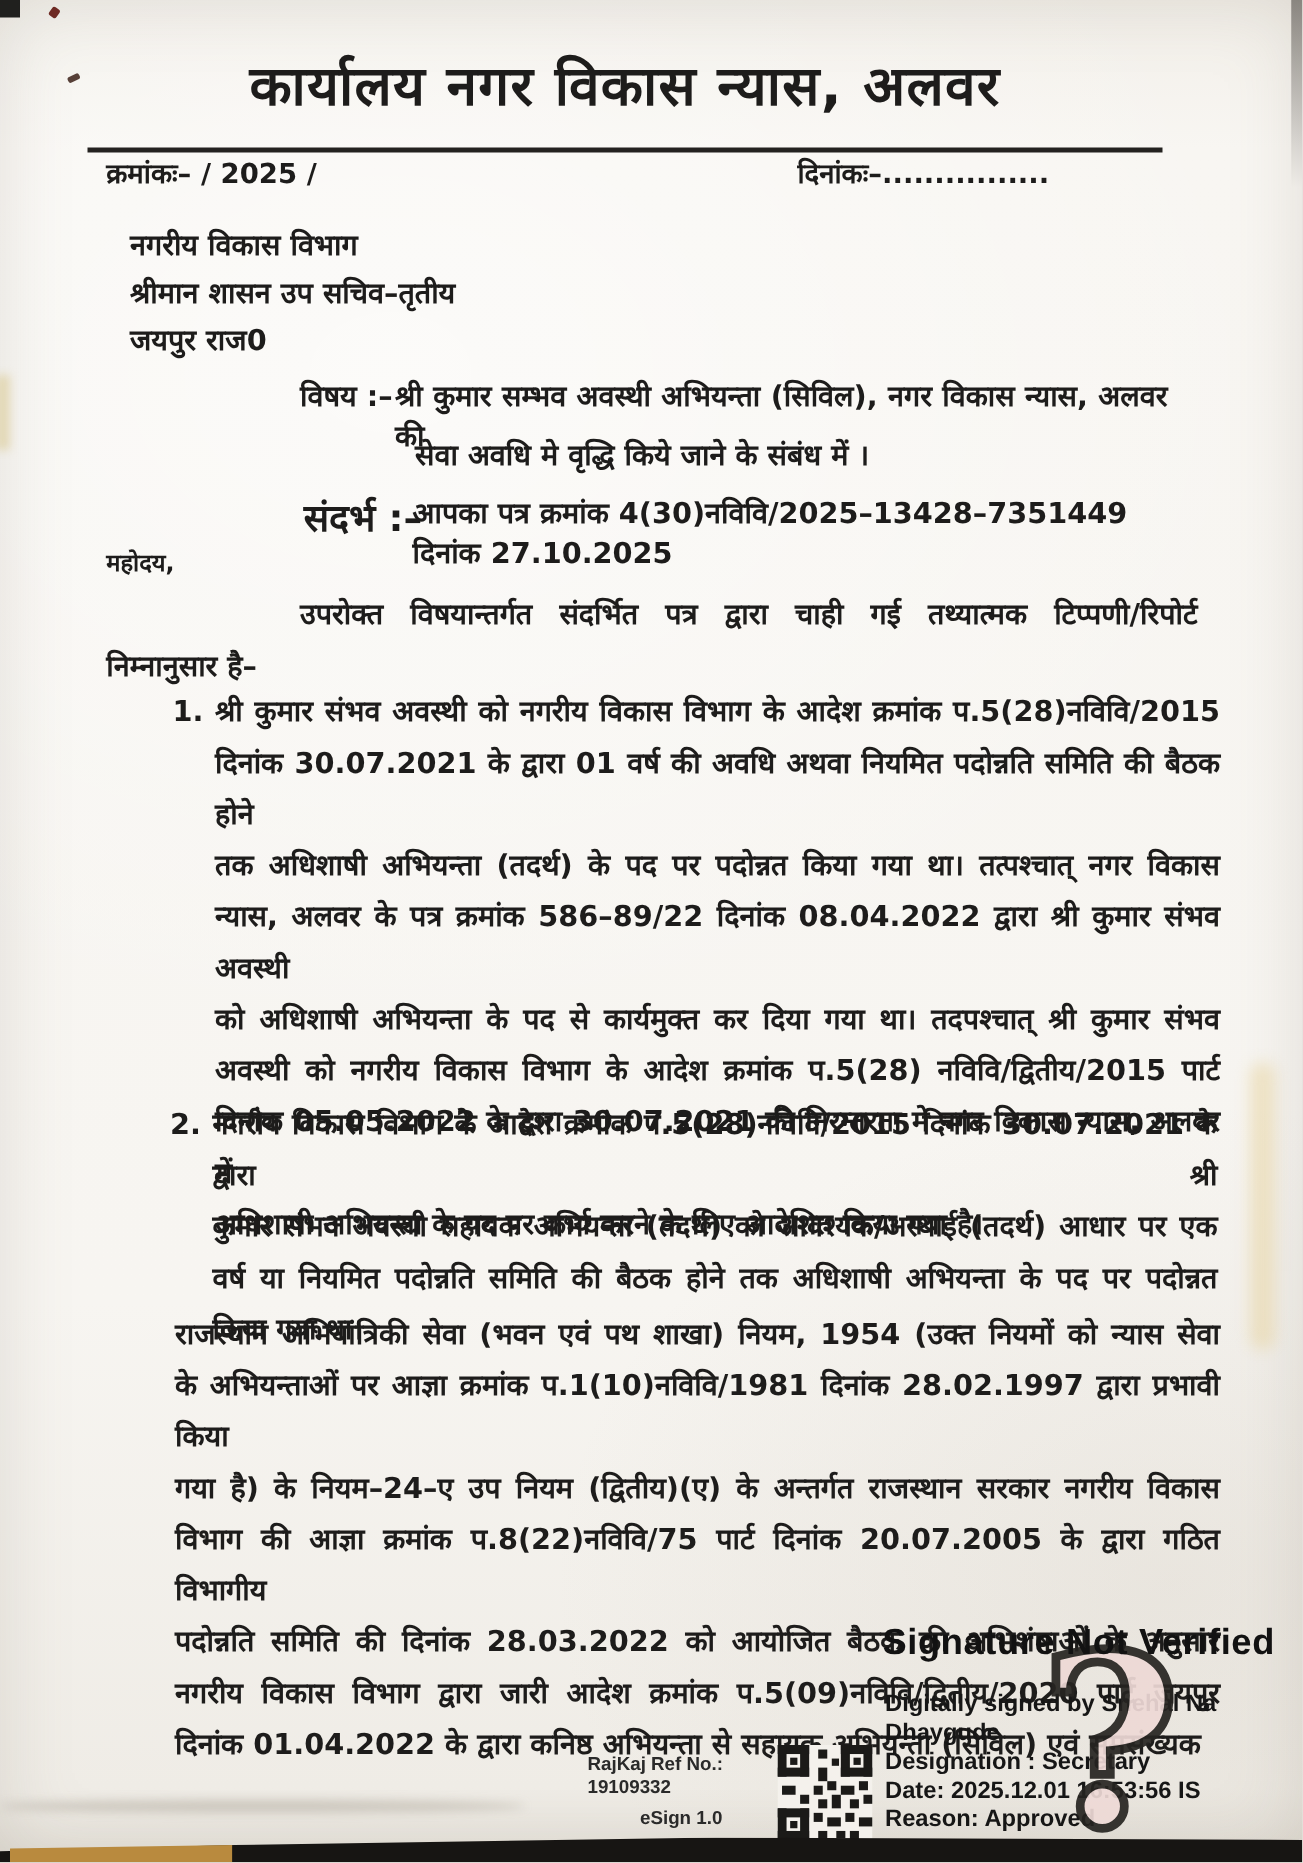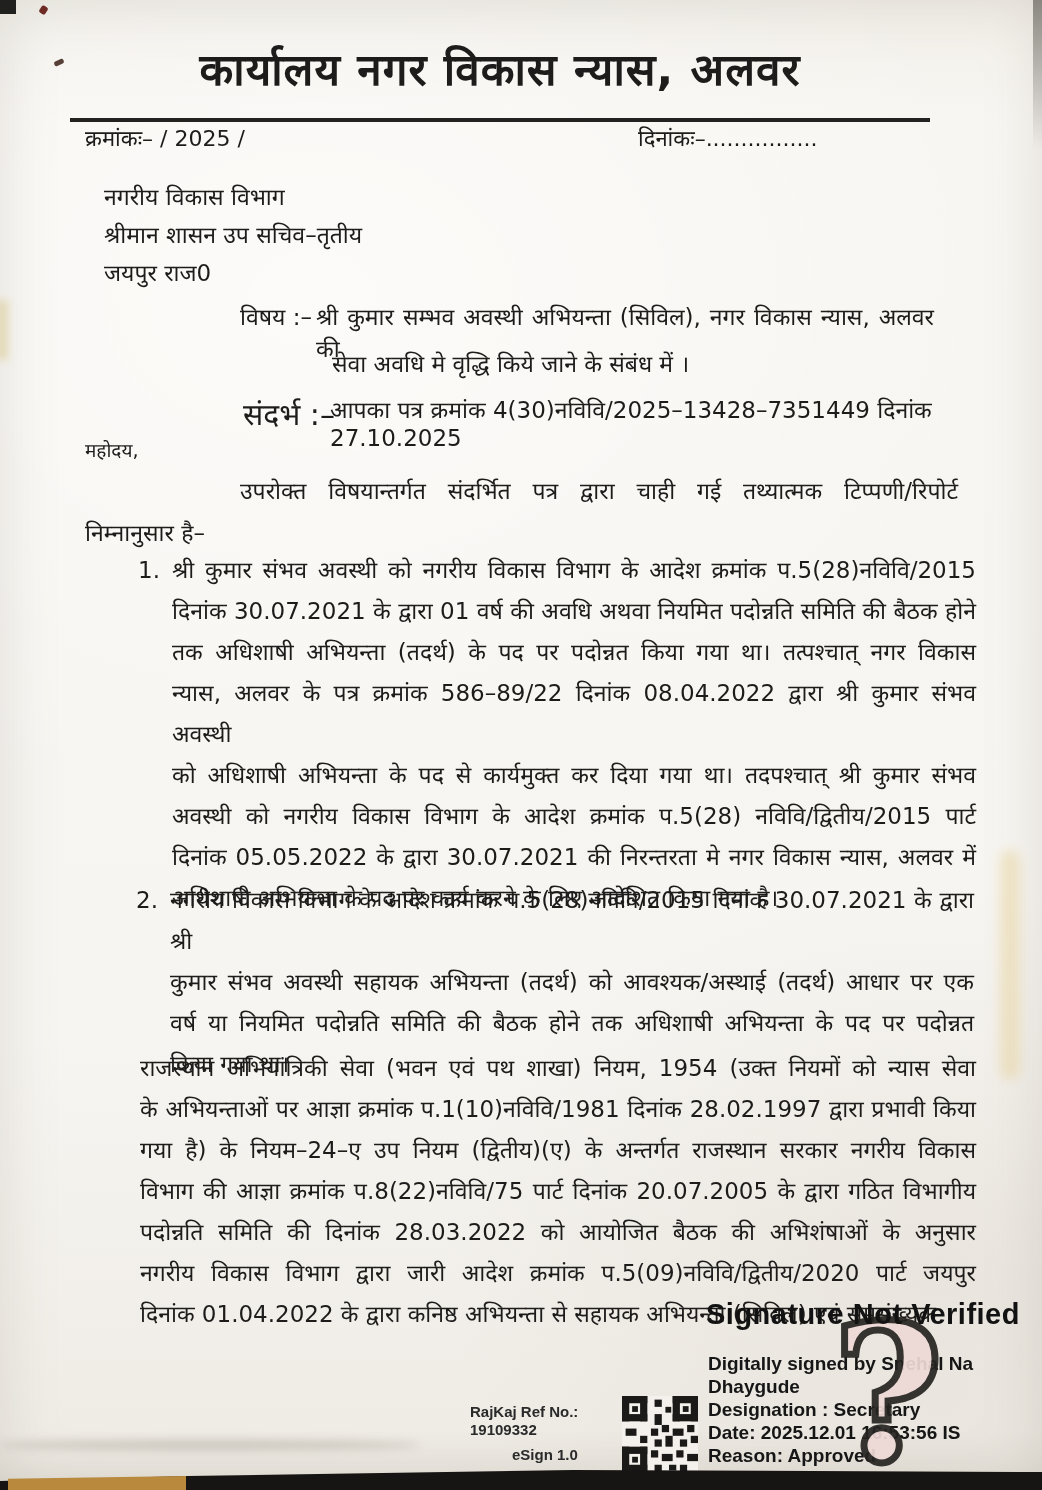--- a/index.html
+++ b/index.html
@@ -5,21 +5,21 @@
   html,body{margin:0;padding:0;background:#e9e6e1;}
   .page{
     position:relative;width:1042px;height:1490px;overflow:hidden;
     background:
       radial-gradient(1200px 900px at 30% 20%, rgba(255,255,255,.55), rgba(255,255,255,0) 60%),
       radial-gradient(900px 700px at 90% 85%, rgba(190,180,165,.18), rgba(190,180,165,0) 55%),
       linear-gradient(180deg,#f2efe9 0%, #f8f6f2 8%, #f7f5f1 70%, #efece6 96%, #e4e0d8 100%);
     font-family:"DejaVu Sans",sans-serif;color:#1c1c1c;
     box-shadow:inset 0 0 60px rgba(120,110,95,.18);
   }
-  .dev{font-weight:400;color:#1d1c1b;}
+  .dev{font-weight:700;color:#1d1c1b;}
   .abs{position:absolute;}
   .title{
     left:70px;top:44px;width:860px;text-align:center;
     font-size:44px;font-weight:700;letter-spacing:1px;line-height:1.2;
     border-bottom:4px solid #242220;padding-bottom:21px;
   }
   .meta-line{top:122px;left:85px;width:870px;font-size:22px;}
   .meta-date{position:absolute;left:553px;top:0;}
   .recipient{left:104px;top:178px;font-size:23px;line-height:38px;}
   .subj-label{left:240px;top:300px;font-size:23px;}

